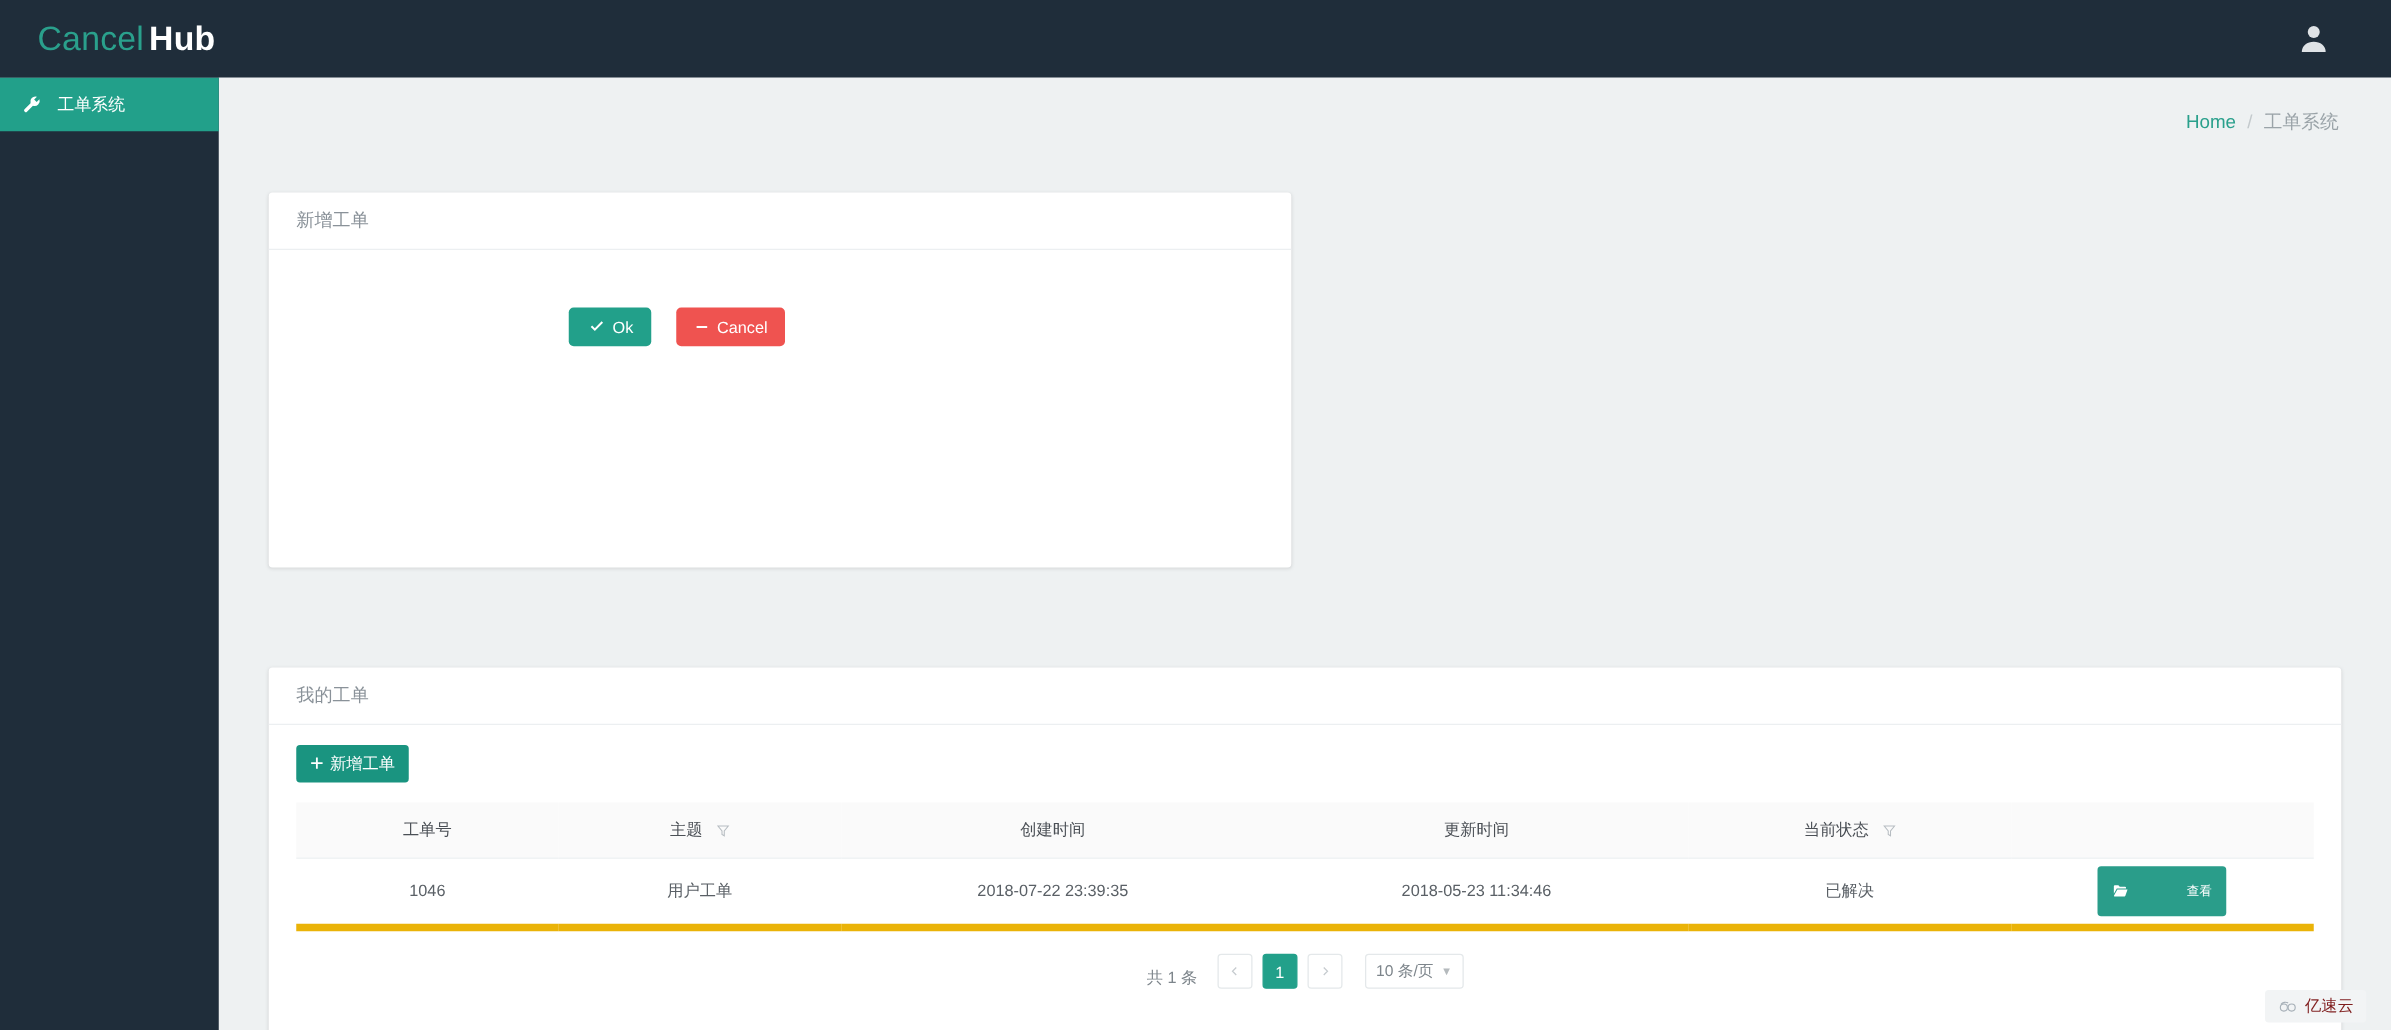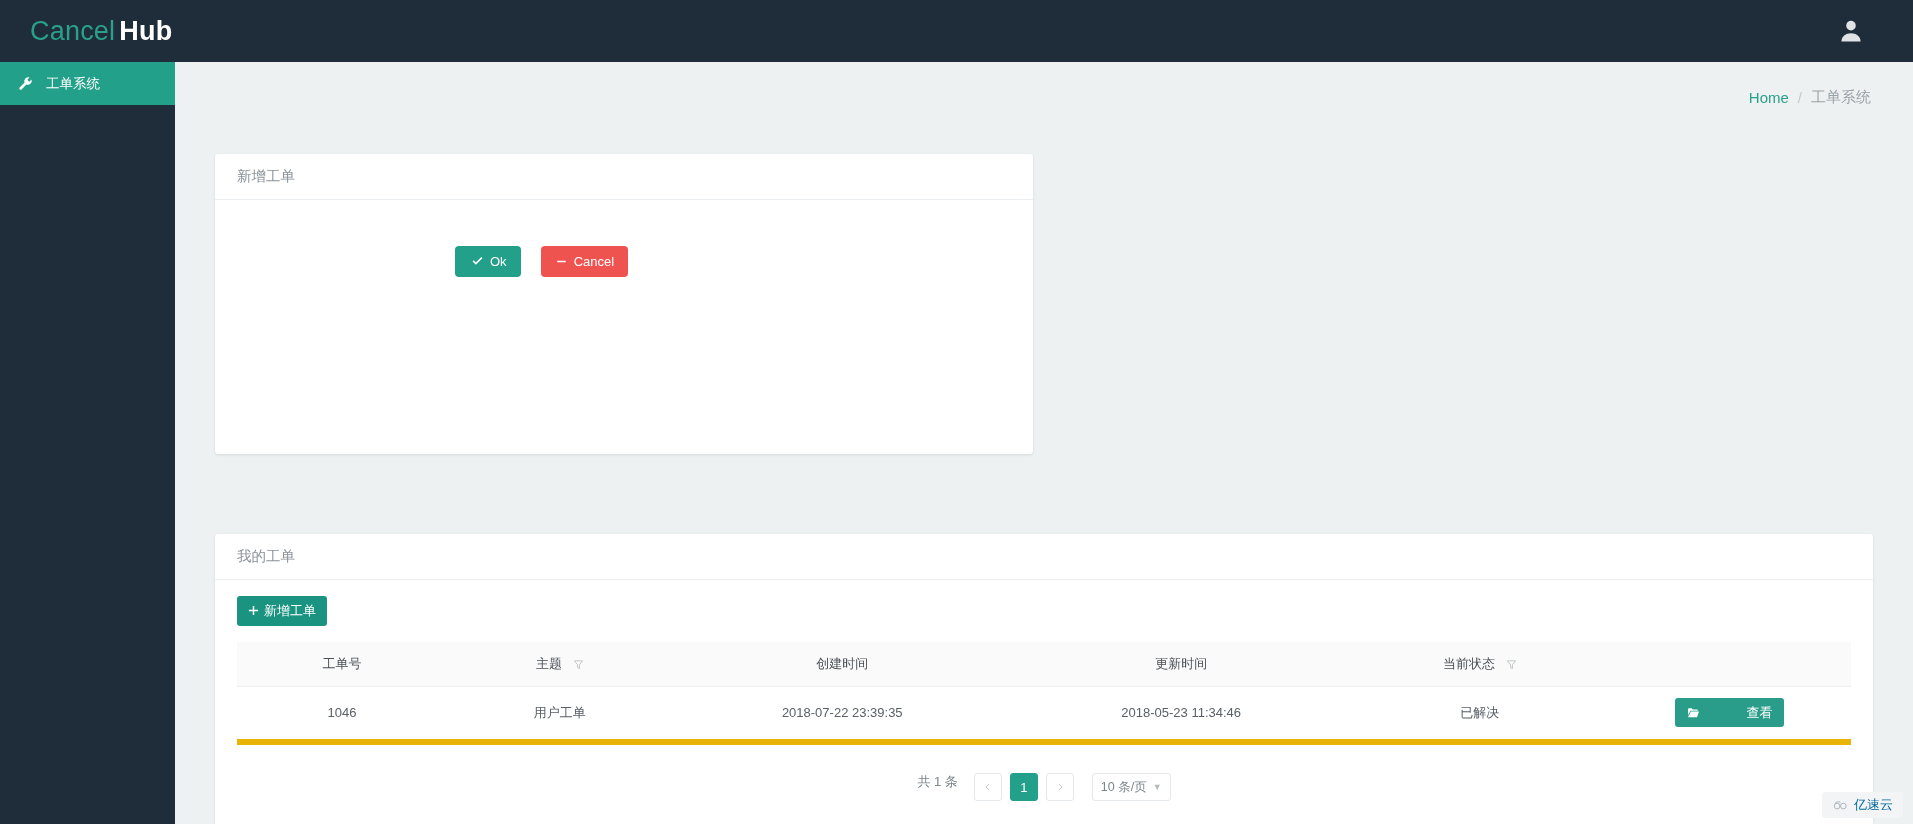--- a/index.html
+++ b/index.html
@@ -114,30 +114,30 @@
     background: #fafafa; height: 44px; font-size: 13px; font-weight: 400;
     color: #4a4f55; text-align: center; border-bottom: 1px solid #eceff1;
   }
   .filter-ic { margin-left: 7px; vertical-align: middle; cursor: pointer; }
   tbody td {
     height: 56px; font-size: 13px; color: #5a6066; text-align: center;
     border-bottom: 6px solid #eab308;
   }
   .btn-view {
     background: #2a9d8a; color: #fff; border: none; border-radius: 3px;
-    height: 29px; padding: 0 12px; font-size: 13px; cursor: pointer;
+    height: 40px; padding: 0 12px; font-size: 10px; cursor: pointer;
     display: inline-flex; align-items: center;
     font-family: "Liberation Sans", sans-serif;
     gap: 40px;
   }
   .btn-view .bi { margin-right: 6px; display: flex; align-items: center; }
 
   .pagination {
-    display: flex; align-items: flex-start; justify-content: center;
-    margin-top: 28px; font-size: 13px; color: #7d858b;
+    display: flex; align-items: flex-end; justify-content: center;
+    margin-top: 18px; font-size: 13px; color: #7d858b;
   }
   .pg-total { margin-right: 12px; }
   .pg-btn {
     width: 28px; height: 28px; border: 1px solid #e4e8ea; background: #fff;
     border-radius: 3px; margin: 0 4px; display: flex; align-items: center;
     justify-content: center; color: #c6cbcf; font-size: 12px; cursor: pointer;
   }
   .pg-num {
     width: 28px; height: 28px; border-radius: 3px; margin: 0 4px;
     display: flex; align-items: center; justify-content: center;
@@ -146,23 +146,23 @@
   }
   .pg-size {
     margin-left: 14px; height: 28px; border: 1px solid #e4e8ea; background: #fff;
     border-radius: 3px; display: flex; align-items: center; padding: 0 8px;
     color: #7d858b; font-size: 12.5px; cursor: pointer;
   }
   .pg-size .cv { margin-left: 6px; font-size: 9px; color: #b5babd; }
 
   
   .watermark {
-    position: absolute; right: 10px; bottom: 6px;
+    position: absolute; right: 20px; bottom: 6px;
     background: #f2f4f5; border-radius: 3px; padding: 4px 10px;
-    display: flex; align-items: center; color: #0369a1; font-size: 13px;
+    display: flex; align-items: center; color: #7f1d1d; font-size: 13px;
     z-index: 30;
     justify-content: center;
   }
   .watermark .wi { margin-right: 5px; display: flex; align-items: center; }
 </style>
 </head>
 <body>
 
 <div id="app">
 

